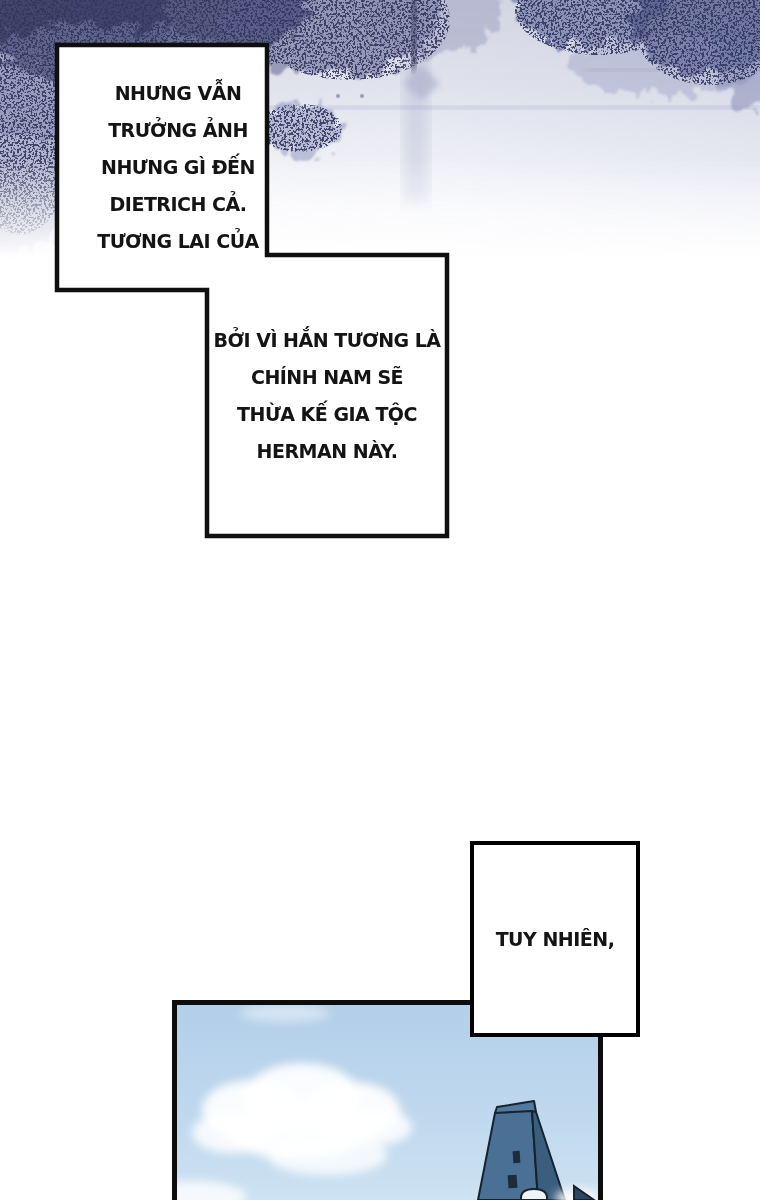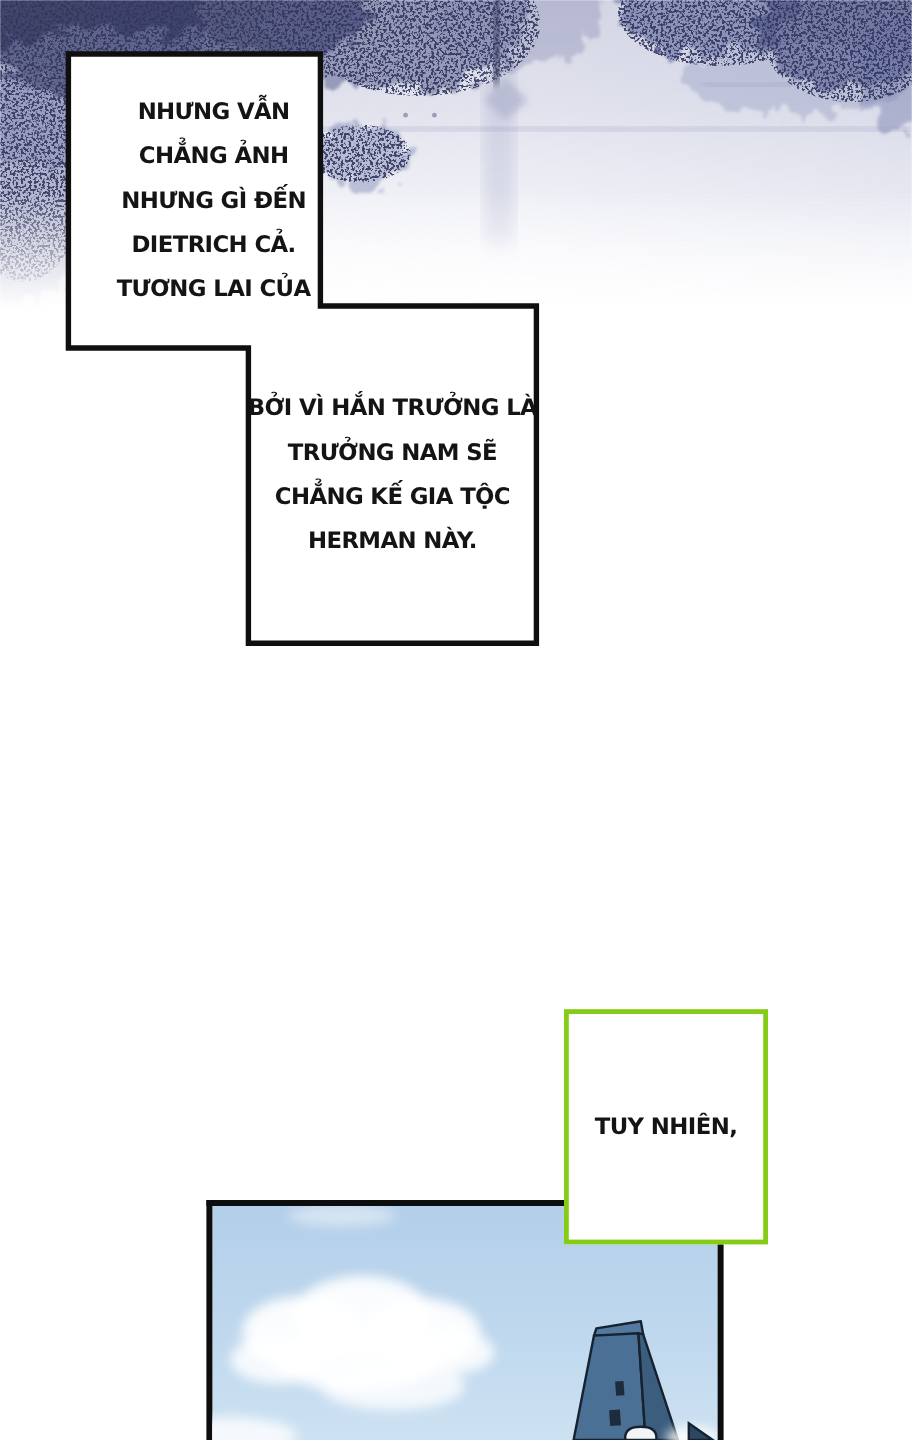--- a/index.html
+++ b/index.html
@@ -37,21 +37,21 @@
   .scene-panel{
     position:absolute;left:172px;top:1000px;width:431px;height:200px;
     box-sizing:border-box;border:5px solid #0d0d0d;border-bottom:none;
     background:linear-gradient(180deg,#b3cfe9 0%,#bfd8ee 55%,#cde2f2 100%);
     overflow:hidden;z-index:1;
   }
   .scene-panel svg{position:absolute;left:0;top:0;}
   
   .box3{
     position:absolute;left:470px;top:841px;width:170px;height:196px;
-    box-sizing:border-box;border:4px solid #84cc16;background:#ffffff;z-index:3;
+    box-sizing:border-box;border:4px solid #000000;background:#ffffff;z-index:3;
     display:flex;align-items:center;justify-content:center;
   }
 </style>
 </head>
 <body>
 
 <div class="page">
 
   <div class="wc-band">
     <svg width="760" height="258" viewBox="0 0 760 258">
@@ -113,30 +113,30 @@
       </g>
     </svg>
   </div>
 
   <svg class="speech-outline" width="406" height="505" viewBox="50 38 406 505">
     <polygon points="57,45 267,45 267,255 447,255 447,536 207,536 207,290 57,290" fill="#ffffff" stroke="#0f0f0f" stroke-width="4.5" stroke-linejoin="miter"></polygon>
   </svg>
 
   <div class="speech-text t1">
     <div class="line">NHƯNG VẪN</div>
-    <div class="line">CHẲNG ẢNH</div>
+    <div class="line">TRƯỞNG ẢNH</div>
     <div class="line">NHƯNG GÌ ĐẾN</div>
     <div class="line">DIETRICH CẢ.</div>
     <div class="line">TƯƠNG LAI CỦA</div>
   </div>
 
   <div class="speech-text t2">
-    <div class="line">BỞI VÌ HẮN TRƯỞNG LÀ</div>
-    <div class="line">TRƯỞNG NAM SẼ</div>
-    <div class="line">CHẲNG KẾ GIA TỘC</div>
+    <div class="line">BỞI VÌ HẮN TƯƠNG LÀ</div>
+    <div class="line">CHÍNH NAM SẼ</div>
+    <div class="line">THỪA KẾ GIA TỘC</div>
     <div class="line">HERMAN NÀY.</div>
   </div>
 
   <div class="scene-panel">
     <svg width="421" height="195" viewBox="0 0 421 195">
       <defs>
         <filter id="cloudsoft" x="-30%" y="-30%" width="160%" height="160%">
           <feGaussianBlur stdDeviation="5"></feGaussianBlur>
         </filter>
       </defs>

